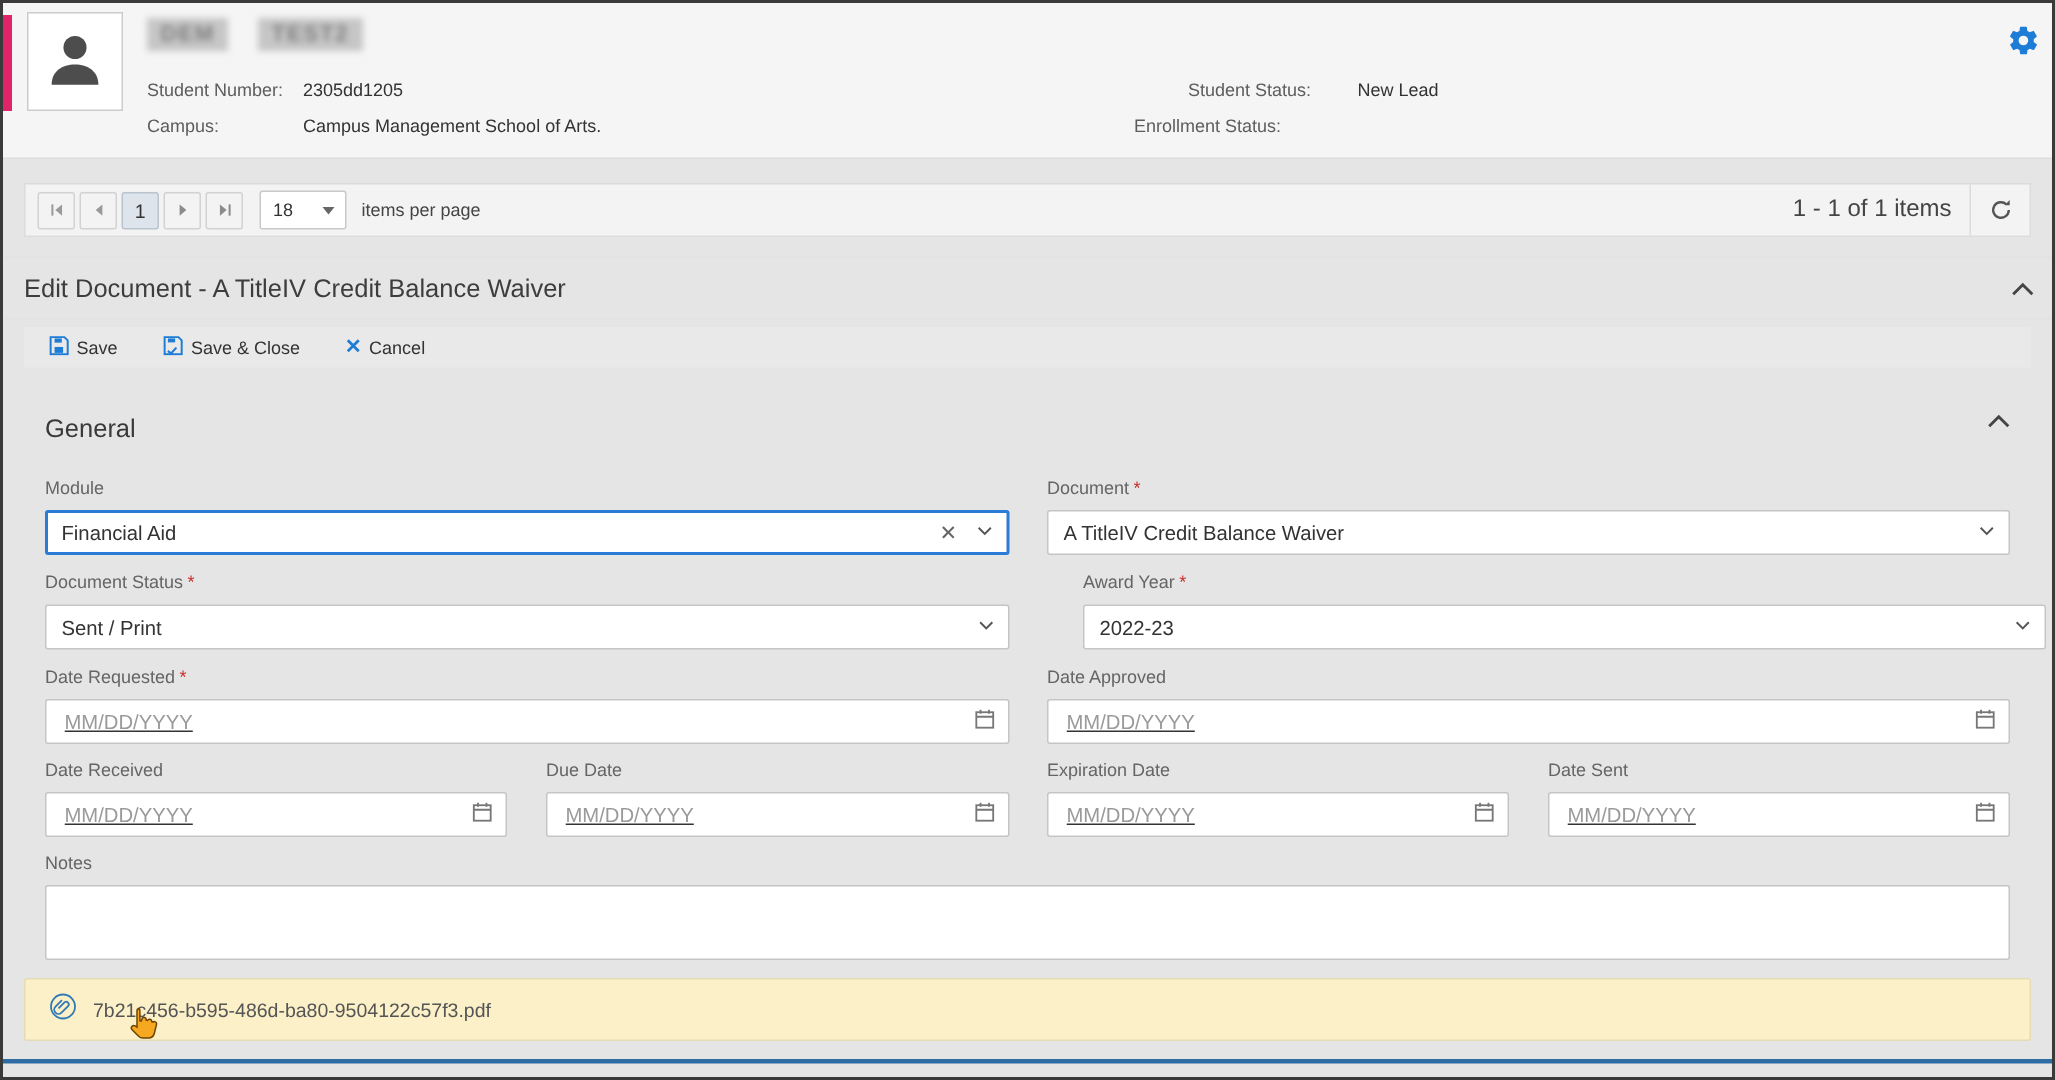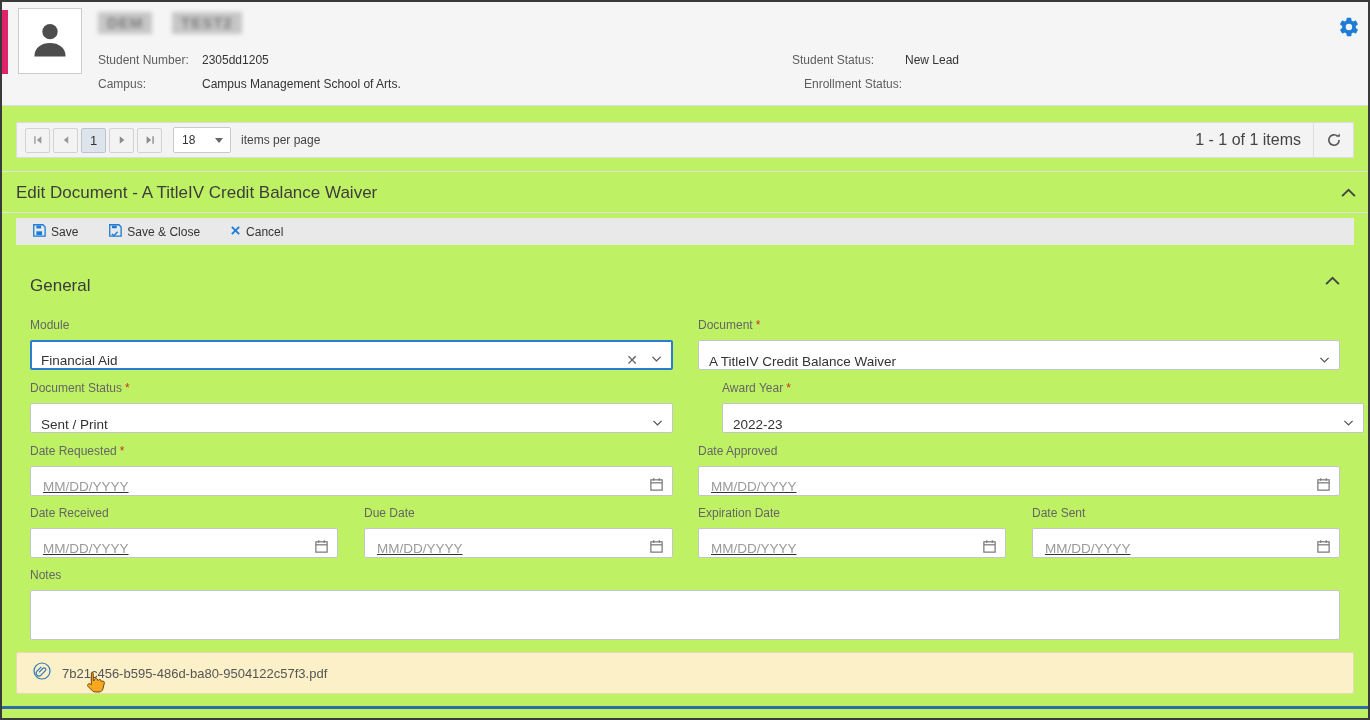--- a/index.html
+++ b/index.html
@@ -1,17 +1,17 @@
 <!DOCTYPE html>
 <html><head>
 <meta charset="utf-8">
 <style>
   * { box-sizing: border-box; }
   body { margin:0; background:#fff; font-family:"Liberation Sans", sans-serif; }
-  .screen { position:relative; width:1370px; height:720px; border:2px solid #3a3a3a; background:#bef264; overflow:hidden; }
+  .screen { position:relative; width:1370px; height:720px; border:2px solid #3a3a3a; background:#e5e5e5; overflow:hidden; }
   .abs { position:absolute; }
 
   
   #hdr { top:0; left:0; width:100%; height:104px; background:#f5f5f5; border-bottom:1px solid #ddd; }
   #hdr-accent { top:8px; left:0; width:6px; height:64px; background:#e0246a; }
   #hdr-avatar { top:6px; left:16px; width:64px; height:66px; background:#fff; border:1px solid #ccc; display:flex; align-items:center; justify-content:center; }
   .badge { top:10px; height:22px; background:#c6c6c6; color:#7e7e7e; font-weight:bold; font-size:15px; line-height:22px; padding:0 9px; letter-spacing:1px; filter:blur(2.2px); }
   #badge1 { left:96px; }
   #badge2 { left:170px; }
   .hlabel { font-size:12px; color:#5d5d5d; }
@@ -37,21 +37,21 @@
   #toolbar { top:216px; left:14px; width:1338px; height:27px; background:#e9e9e9; display:flex; align-items:center; padding-left:16px; }
   .tbtn { display:flex; align-items:center; gap:5px; margin-right:30px; font-size:12px; color:#333; cursor:pointer; }
 
   
   #gtitle { top:274px; left:28px; font-size:17px; color:#3a3a3a; }
   #gcollapse { top:272px; left:1322px; }
 
   .field { position:absolute; }
   .flabel { font-size:12px; color:#656565; margin-bottom:8px; height:14px; }
   .req { color:#c9302c; margin-left:3px; }
-  .fctl { height:30px; border:1px solid #c5c5c5; border-radius:2px; background:#fff; display:flex; align-items:flex-end; font-size:13.5px; color:#333; padding:0 8px 0 10px; }
+  .fctl { height:30px; border:1px solid #c5c5c5; border-radius:2px; background:#fff; display:flex; align-items:center; font-size:13.5px; color:#333; padding:0 8px 0 10px; }
   .fctl .val { flex:1; white-space:nowrap; overflow:hidden; }
   .combo-focus { border:2px solid #2a7cd7; padding-left:9px; }
   .clear-x { color:#666; font-size:14px; margin-right:12px; cursor:pointer; }
   .chev { cursor:pointer; flex-shrink:0; }
   .fctl input { border:none; outline:none; flex:1; font-size:13.5px; color:#333; font-family:"Liberation Sans", sans-serif; background:transparent; min-width:0;text-decoration:underline; }
   .fctl input::placeholder { color:#9a9a9a; }
   .calico { flex-shrink:0; cursor:pointer; }
   #notes-ta { width:1310px; height:50px; border:1px solid #c5c5c5; border-radius:2px; resize:none; font-family:"Liberation Sans", sans-serif; font-size:13px; padding:6px 10px; outline:none; }
 
   
@@ -79,21 +79,21 @@
     <div id="badge1" class="abs badge">DEM</div>
     <div id="badge2" class="abs badge">TEST2</div>
 
     <div class="abs hlabel" style="top:51px;left:96px;">Student Number:</div>
     <div class="abs hvalue" style="top:51px;left:200px;">2305dd1205</div>
     <div class="abs hlabel" style="top:75px;left:96px;">Campus:</div>
     <div class="abs hvalue" style="top:75px;left:200px;">Campus Management School of Arts.</div>
 
     <div class="abs hlabel" style="top:51px;left:790px;">Student Status:</div>
     <div class="abs hvalue" style="top:51px;left:903px;">New Lead</div>
-    <div class="abs hlabel" style="top:75px;left:802px;">Enrollment Status:</div>
+    <div class="abs hlabel" style="top:75px;left:754px;">Enrollment Status:</div>
     <div class="abs hvalue" style="top:75px;left:903px;"></div>
 
     <div id="gear" class="abs">
       <svg width="22" height="22" viewBox="0 0 24 24">
           <path fill="#1c7cd6" d="M19.4 13c.04-.32.06-.66.06-1s-.02-.68-.06-1l2.1-1.65a.5.5 0 0 0 .12-.64l-2-3.46a.5.5 0 0 0-.61-.22l-2.48 1a7.3 7.3 0 0 0-1.73-1l-.37-2.61A.5.5 0 0 0 13.93 2h-4a.5.5 0 0 0-.5.42l-.37 2.61c-.62.26-1.2.6-1.73 1l-2.48-1a.5.5 0 0 0-.61.22l-2 3.46a.5.5 0 0 0 .12.64L4.56 11c-.04.32-.06.66-.06 1s.02.68.06 1l-2.1 1.65a.5.5 0 0 0-.12.64l2 3.46c.13.23.4.32.61.22l2.48-1c.53.4 1.11.74 1.73 1l.37 2.61c.04.24.25.42.5.42h4c.25 0 .46-.18.5-.42l.37-2.61a7.3 7.3 0 0 0 1.73-1l2.48 1c.22.1.48 0 .61-.22l2-3.46a.5.5 0 0 0-.12-.64L19.4 13zM11.93 15.5a3.5 3.5 0 1 1 0-7 3.5 3.5 0 0 1 0 7z"></path>
         </svg>
     </div>
   </div>
 
   <div id="pager" class="abs">

